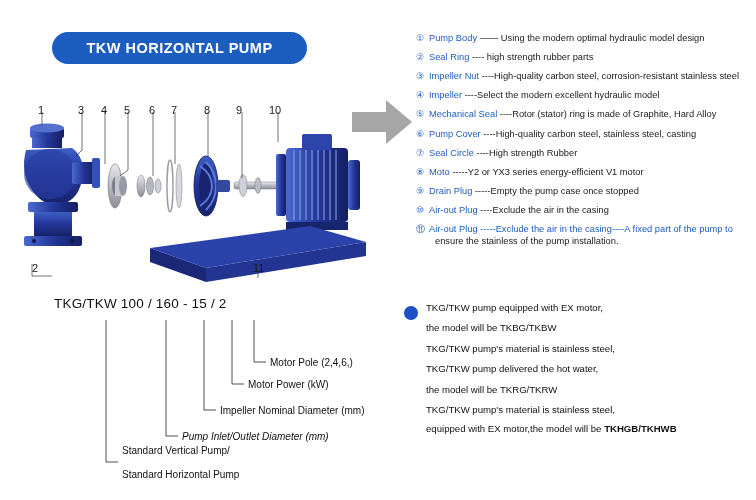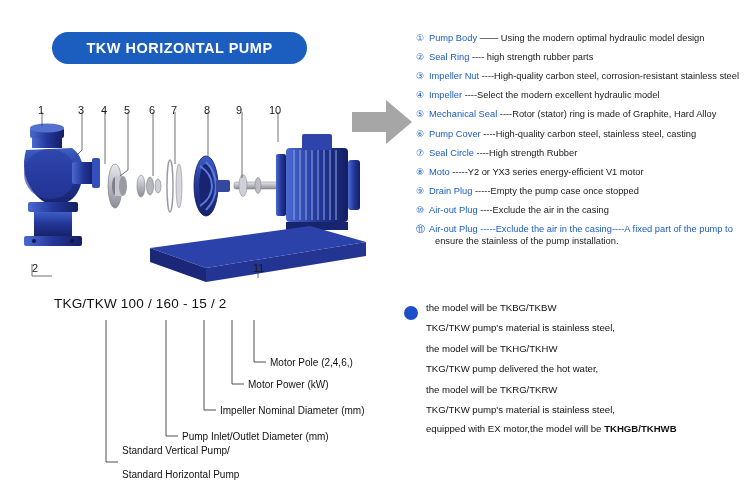--- a/index.html
+++ b/index.html
@@ -306,29 +306,29 @@
       <path d="M150 24 L150 114 L162 114"></path>
       <path d="M112 24 L112 140 L124 140"></path>
       <path d="M52 24 L52 166 L64 166"></path>
       <line x1="200" y1="60" x2="340" y2="60" stroke="none"></line>
     </g>
   </svg>
 
   <div class="leader-label" style="left:216px; top:60px;">Motor Pole (2,4,6,)</div>
   <div class="leader-label" style="left:194px; top:82px;">Motor Power  (kW)</div>
   <div class="leader-label" style="left:166px; top:108px;">Impeller Nominal Diameter (mm)</div>
-  <div class="leader-label" style="left:128px; top:134px;">Pump Inlet/Outlet Diameter (mm)</div>
+  <div class="leader-label" style="left:128px; top:134px;font-style:italic;">Pump Inlet/Outlet Diameter (mm)</div>
   <div class="leader-label" style="left:68px;  top:148px;">Standard Vertical Pump/</div>
   <div class="leader-label" style="left:68px;  top:172px;">Standard  Horizontal Pump</div>
 </div>
 
 <div class="notes">
   <div class="dot"></div>
+  <div class="note-line">TKG/TKW pump equipped with EX motor,</div>
   <div class="note-line">the model will be TKBG/TKBW</div>
   <div class="note-line">TKG/TKW pump's material is stainless steel,</div>
-  <div class="note-line">the model will be TKHG/TKHW</div>
   <div class="note-line">TKG/TKW pump delivered the hot water,</div>
   <div class="note-line">the model will be TKRG/TKRW</div>
   <div class="note-line tight">TKG/TKW pump's material is stainless steel,</div>
   <div class="note-line">
     <span>equipped with EX motor,the model will be </span><b>TKHGB/TKHWB</b>
   </div>
 </div>
 
 </body></html>

